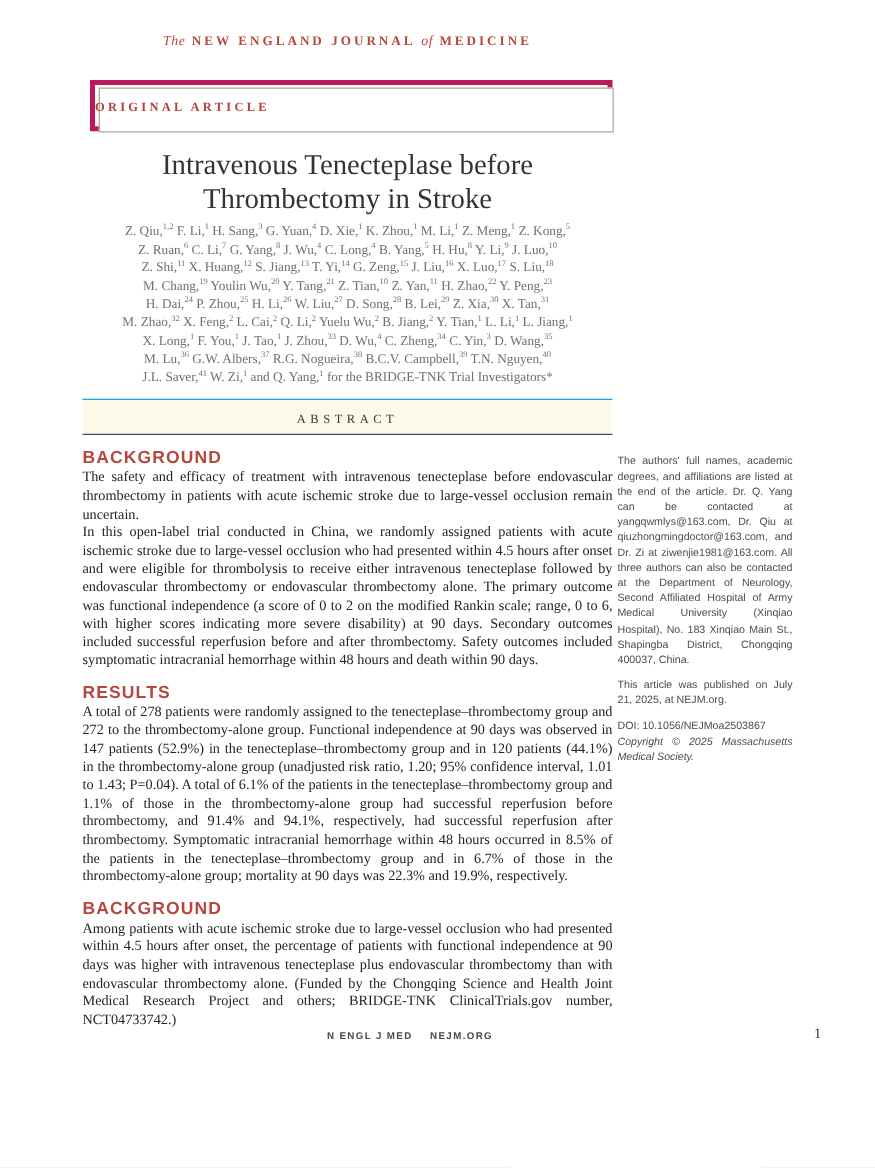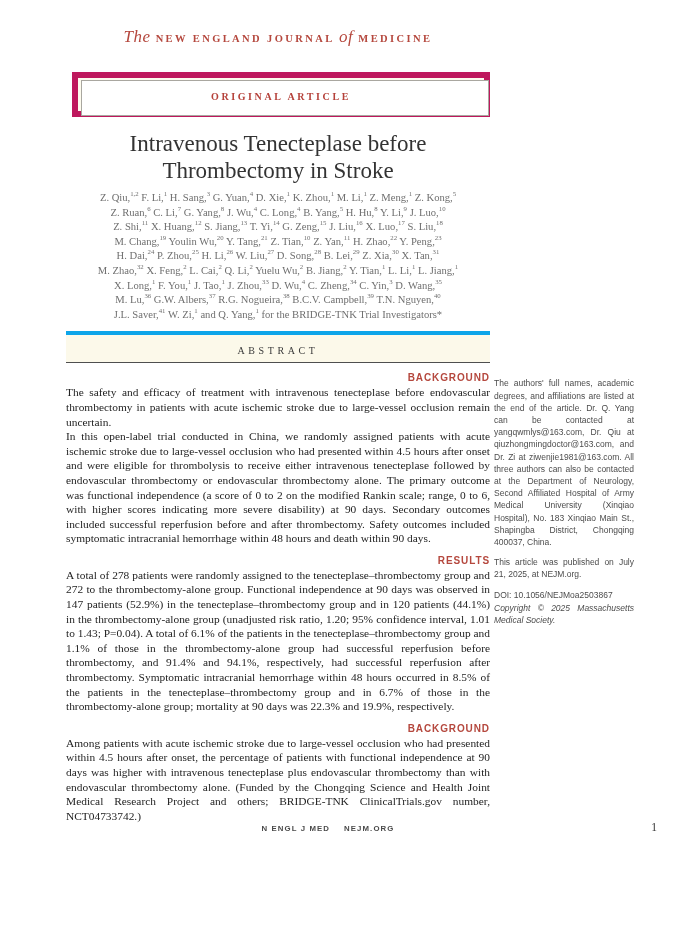--- a/index.html
+++ b/index.html
@@ -8,50 +8,50 @@
          font-family:"Liberation Serif", serif; }
   .sheet { position:absolute; top:0; left:0; width:700px; height:934px;
            background:#ffffff; overflow:hidden; }
   .content { margin-left:66px; width:579px; position:relative; }
 
   
   .masthead { margin-top:27px; width:424px; text-align:center;
               font-size:10.5px; letter-spacing:2.4px; color:#b5483e;
               font-weight:bold; }
   .masthead .it { font-style:italic; font-weight:normal; letter-spacing:0.5px;
-                  text-transform:none; font-size:17px; }
+                  text-transform:none; font-size:11px; }
 
   
   .kicker-wrap { position:relative; margin-top:25px; margin-left:6px; width:418px; }
-  .kicker-box { position:relative; border:6px solid #be185d; background:#fdfbee;
-                padding:8px 0 7px; text-align:center; z-index:1; }
+  .kicker-box { position:relative; border:4px solid #be185d; background:#fdfbee;
+                padding:8px 0 7px; text-align:left; z-index:1; }
   .kicker-box::after { content:""; position:absolute; top:2px; left:3px;
                 right:-5px; bottom:-5px; border:1px solid #a9a7a0; z-index:-1;
                 background:#ffffff; }
   .kicker { font-size:10px; letter-spacing:2.6px; color:#b5413a; font-weight:bold; }
 
   
   .title { margin-top:13px; width:424px; text-align:center; font-weight:normal;
            font-size:23px; line-height:27px; color:#333333; }
   .authors { margin-top:7px; width:424px; text-align:center; font-size:10.6px;
              line-height:14.6px; color:#6f6f6f; }
   .authors sup { font-size:6.8px; line-height:0; }
 
   
-  .abstract-band { margin-top:9px; width:424px; border-top:4px solid #0ea5e9;
+  .abstract-band { margin-top:9px; width:424px; border-top:1px solid #0ea5e9;
                    border-bottom:1px solid #4f4f4f; background:#fcf9ea;
                    text-align:center; padding:5px 0 4px; }
   .abstract-band span { font-size:10px; letter-spacing:3.6px; color:#3a3a3a; }
 
   
   .columns { display:flex; width:579px; align-items:flex-start; }
   .main-col { width:424px; }
   .section-label { margin-top:9px; margin-bottom:2px;
                    font-family:"Liberation Sans", sans-serif; font-weight:bold;
-                   font-size:10px; letter-spacing:0.9px; color:#b5483e;text-align:right; }
+                   font-size:14px; letter-spacing:0.9px; color:#b5483e; }
   .section-text { font-size:11.4px; line-height:14.6px; text-align:justify;
                   color:#232323; }
   .side-col { width:140px; margin-left:4px; padding-top:14px;
               font-family:"Liberation Sans", sans-serif; font-size:8.5px;
               line-height:12.2px; color:#4c4c4c; text-align:justify; }
   .side-col p { margin-bottom:8px; }
   .side-col p.hang { padding-left:4px; text-indent:-4px; }
   .side-col p.doi { margin-bottom:1px; }
   .side-col p.copyright { font-style:italic; }
 

